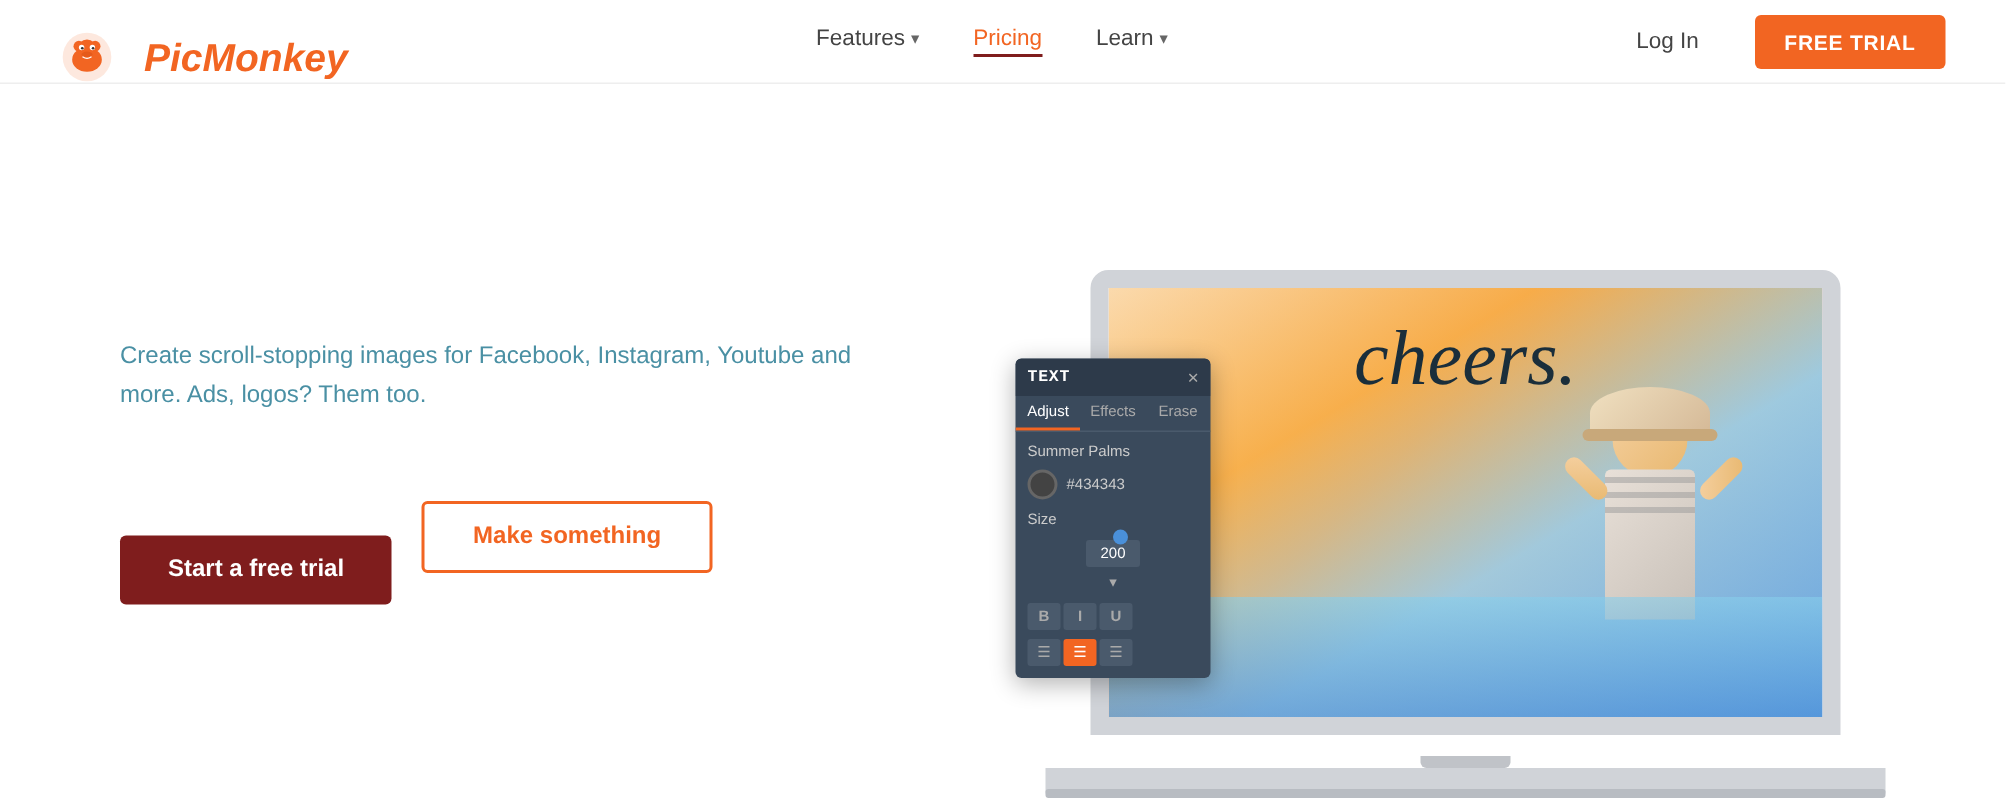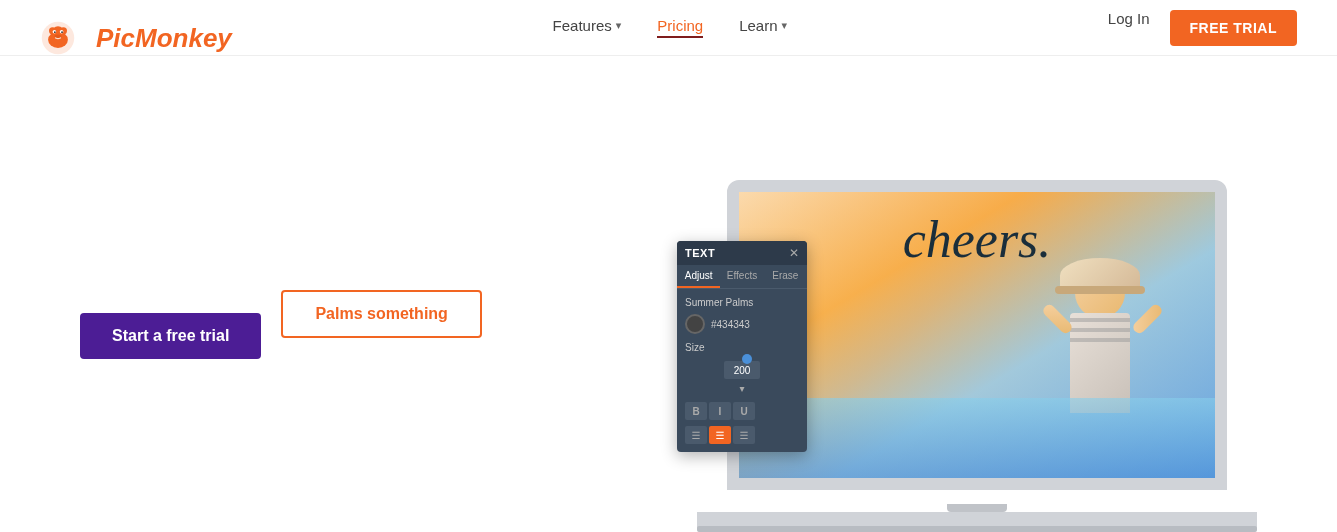--- a/index.html
+++ b/index.html
@@ -12,21 +12,21 @@
       position: relative; z-index: 10; background: #fff;
     }
     .nav-logo { display: flex; align-items: center; gap: 20px; text-decoration: none; margin-top: 21px; }
     .nav-logo-text { font-size: 26px; font-weight: 700; color: #f26522; font-style: italic; }
     .nav-center { display: flex; align-items: flex-start; gap: 36px; }
     .nav-link {
       font-size: 15px; color: #444; text-decoration: none; cursor: pointer;
       display: flex; align-items: center; gap: 4px;
     }
     .nav-link.active { color: #f26522; border-bottom: 2px solid #7f1d1d; padding-bottom: 2px; }
-    .nav-right { display: flex; gap: 20px; }
+    .nav-right { display: flex; align-items: center; gap: 37px; }
     .nav-login { font-size: 15px; color: #444; cursor: pointer; text-decoration: none; }
     .nav-free-trial {
       background: #f26522; color: #fff; font-size: 14px; font-weight: 700;
       padding: 10px 20px; border-radius: 4px; cursor: pointer; border: none;
       letter-spacing: 0.5px;
     }
     .chevron { font-size: 11px; color: #666; }
 
     
     .hero {
@@ -37,21 +37,21 @@
     .hero-left { max-width: 520px; }
     .hero-title {
       font-size: 46px; font-weight: 800; color: #1a2e3b; line-height: 1.15;
       margin-bottom: 24px;
     }
     .hero-subtitle {
       font-size: 16px; color: #4a90a4; line-height: 1.6; margin-bottom: 36px;
     }
     .hero-buttons { display: flex; gap: 20px; align-items: center; }
     .btn-primary {
-      background: #4c1d95; color: #fff; font-size: 16px; font-weight: 700;
+      background: #7f1d1d; color: #fff; font-size: 16px; font-weight: 700;
       padding: 14px 32px; border-radius: 4px; border: none; cursor: pointer; margin-top: 44px;
     }
     .btn-secondary {
       background: #fff; color: #f26522; font-size: 16px; font-weight: 700;
       padding: 13px 32px; border-radius: 4px; border: 2px solid #f26522; cursor: pointer;
     }
 
     
     .hero-right {
       position: relative; flex: 1; display: flex; justify-content: flex-end;
@@ -87,21 +87,21 @@
 
     
     .text-panel {
       position: absolute; left: -20px; bottom: 80px; width: 130px;
       background: #3a4a5c; border-radius: 4px; overflow: hidden;
       box-shadow: 0 4px 16px rgba(0,0,0,0.3);
       z-index: 20;
     }
     .text-panel-header {
       display: flex; align-items: center; justify-content: space-between;
-      padding: 5px 8px; background: #2d3a4a;
+      padding: 5px 8px; background: #2d3a4a; font-family: Liberation Mono, monospace;
     }
     .text-panel-title { color: #fff; font-size: 11px; font-weight: 700; letter-spacing: 0.5px; }
     .text-panel-close { color: #aaa; font-size: 12px; cursor: pointer; }
     .text-panel-tabs { display: flex; border-bottom: 1px solid #4a5a6c; }
     .text-panel-tab {
       flex: 1; text-align: center; padding: 5px 4px; font-size: 10px; cursor: pointer;
       color: #aaa;
     }
     .text-panel-tab.active { color: #fff; border-bottom: 2px solid #f26522; }
     .text-panel-body { padding: 8px; }
@@ -192,23 +192,24 @@
   </div>
 
   <div class="nav-right">
     <a class="nav-login">Log In</a>
     <button class="nav-free-trial">FREE TRIAL</button>
   </div>
 </nav>
 
 <section class="hero">
   <div class="hero-left">
+    <p class="hero-subtitle">Create scroll-stopping images for Facebook, Instagram, Youtube and more. Ads, logos? Them too.</p>
     <div class="hero-buttons">
       <button class="btn-primary">Start a free trial</button>
-      <button class="btn-secondary">Palms something</button>
+      <button class="btn-secondary">Make something</button>
     </div>
   </div>
 
   <div class="hero-right">
     <div class="laptop-container">
 
       <div class="laptop-screen">
         <div class="laptop-screen-inner">
           <div class="person-bg"></div>
 

